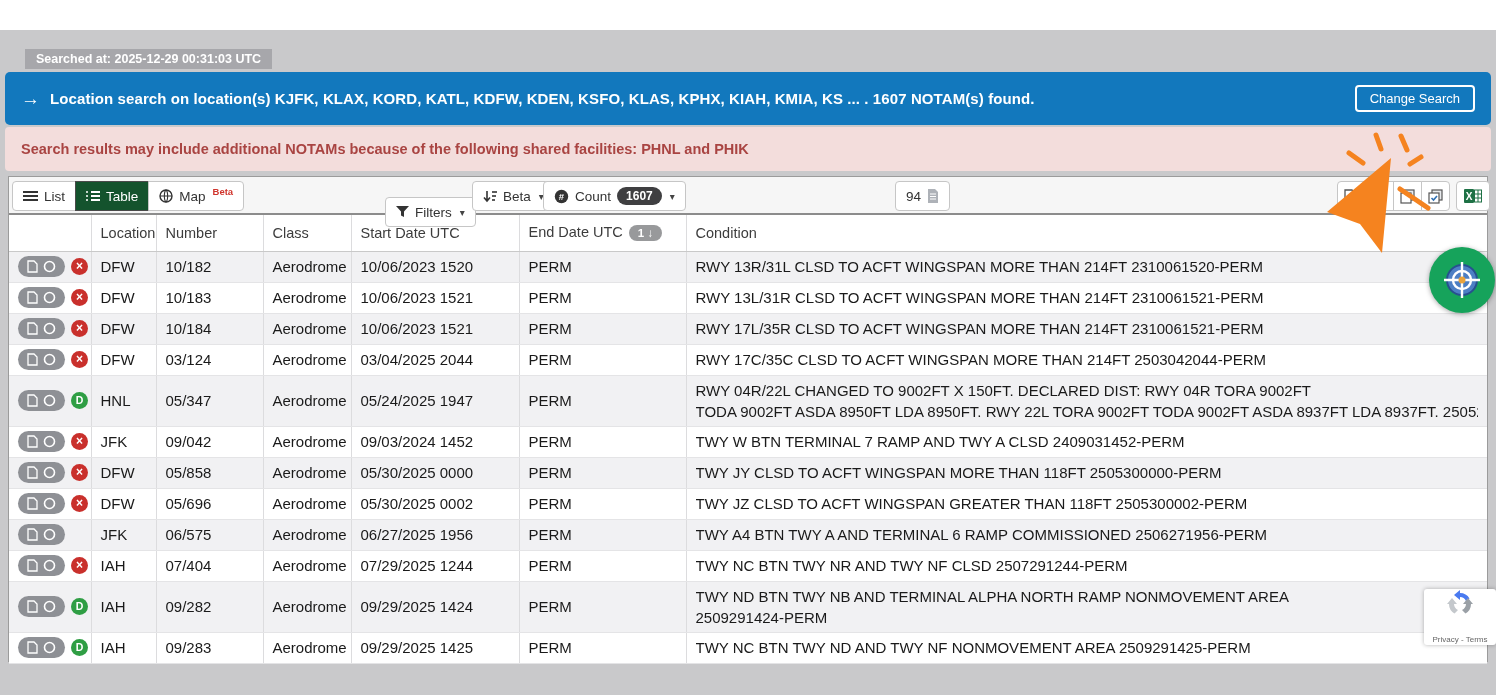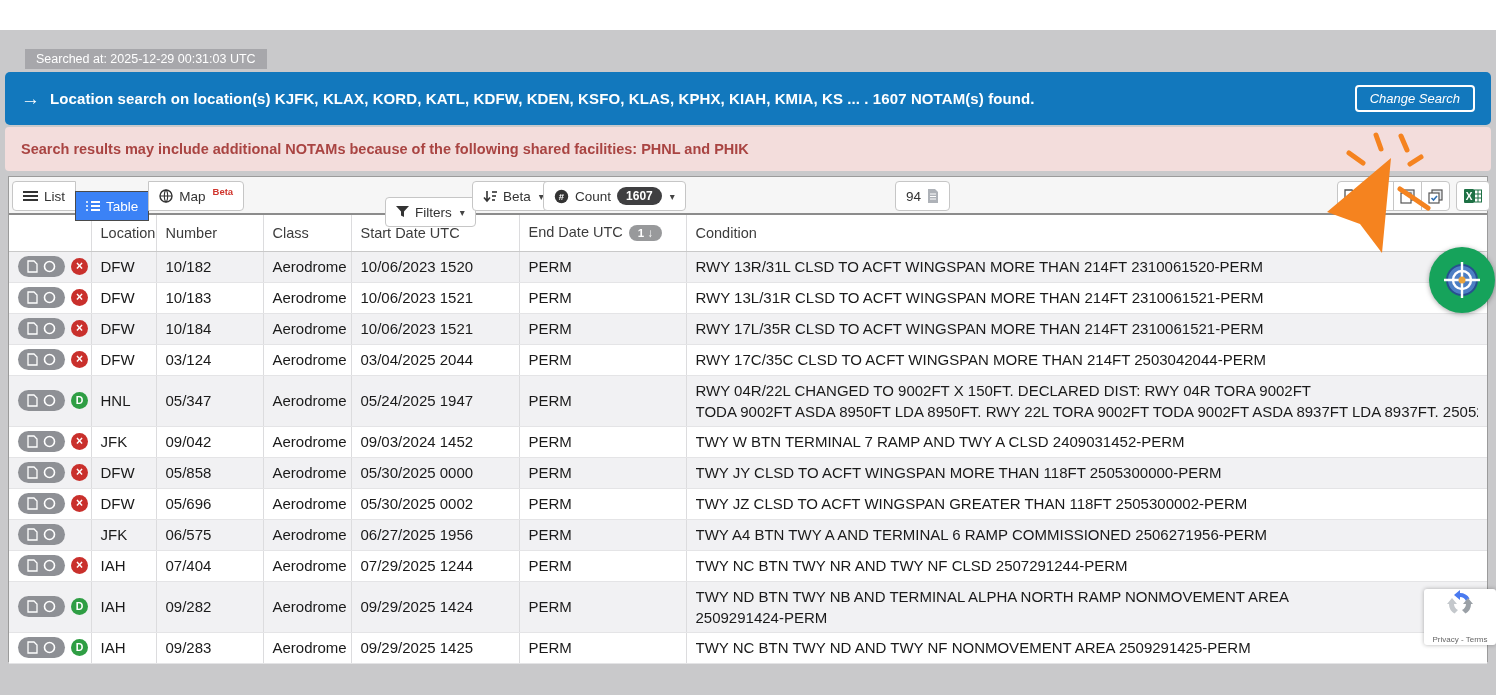--- a/index.html
+++ b/index.html
@@ -1,45 +1,45 @@
 <!DOCTYPE html>
 <html><head>
 <meta charset="utf-8">
 <style>
   * { margin:0; padding:0; box-sizing:border-box; }
   body { font-family:"Liberation Sans", sans-serif; background:#fff; }
   .screen { position:relative; width:1496px; height:695px; background:#fff; overflow:hidden; }
   .grayband { position:absolute; left:0; top:30px; width:1496px; height:665px; background:#c9c9cb; }
 
   .searched-badge { position:absolute; left:25px; top:49px; background:#a7a7ab; color:#fff;
-    font-size:12.5px; font-weight:normal; padding:3px 11px; border-radius:0; }
+    font-size:12.5px; font-weight:bold; padding:3px 11px; border-radius:0; }
 
   .banner { position:absolute; left:5px; top:72px; width:1486px; height:53px; background:#1278bd;
     border-radius:5px; display:flex; align-items:center; padding:0 16px; color:#fff; z-index:2; }
   .banner .arrow { font-weight:bold; font-size:19px; margin-right:10px; }
   .banner .bmsg { font-weight:bold; font-size:15px; flex:1; letter-spacing:.1px; }
   .change-btn { background:transparent; border:2px solid #fff; color:#fff; font-size:13px;
-    padding:4px 13px; border-radius:4px; font-family:inherit; cursor:pointer;font-style:italic; }
+    padding:4px 13px; border-radius:4px; font-family:inherit; cursor:pointer; }
 
   .warnbar { position:absolute; left:5px; top:127px; width:1486px; height:44px; background:#f3dddc;
     border-radius:4px; display:flex; align-items:center; padding:16px 16px; color:#a94442;
     font-size:14.5px; font-weight:600; }
   .warnbar b { font-weight:800; margin-left:4px; }
 
   .panel { position:absolute; left:8px; top:176px; width:1480px; height:486px; background:#fff;
     border:1px solid #9b9b9b; z-index:1; }
   .toolbar { position:relative; height:38px; background:#f6f6f6; border-bottom:2px solid #8c8c8c; }
   .tbtn { display:inline-flex; align-items:center; gap:6px; height:30px; background:#fff;
     border:1px solid #c6c6c6; font-size:13.5px; color:#333; padding:0 10px; border-radius:4px;
     font-family:inherit; cursor:pointer; white-space:nowrap; }
   .btn-group { display:flex; }
   .btn-group .tbtn { border-radius:0; margin-left:-1px; }
   .btn-group .tbtn:first-child { border-radius:4px 0 0 4px; margin-left:0; }
   .btn-group .tbtn:last-child { border-radius:0 4px 4px 0; }
-  .tbtn.active { background:#3b82f6; color:#fff; border-color:#4a4a4a;margin-top:10px; }
+  .tbtn.active { background:#14532d; color:#fff; border-color:#4a4a4a; }
   .view-group { position:absolute; left:3px; top:4px; }
   .pos-filters { position:absolute; left:376px; top:20px; }
   .pos-sort { position:absolute; left:463px; top:4px; }
   .pos-count { position:absolute; left:534px; top:4px; }
   .pos-pages { position:absolute; left:886px; top:4px; }
   .icon-group { position:absolute; left:1328px; top:4px; }
   .icon-group .tbtn { width:29px; justify-content:center; padding:0; }
   .pos-excel { position:absolute; left:1447px; top:4px; width:34px; justify-content:center; padding:0; }
   .beta { color:#d0342c; font-size:9.5px; font-weight:bold; vertical-align:super; position:relative; top:-5px; margin-left:1px; }
   .caret { font-size:10px; color:#444; margin-left:2px; }

